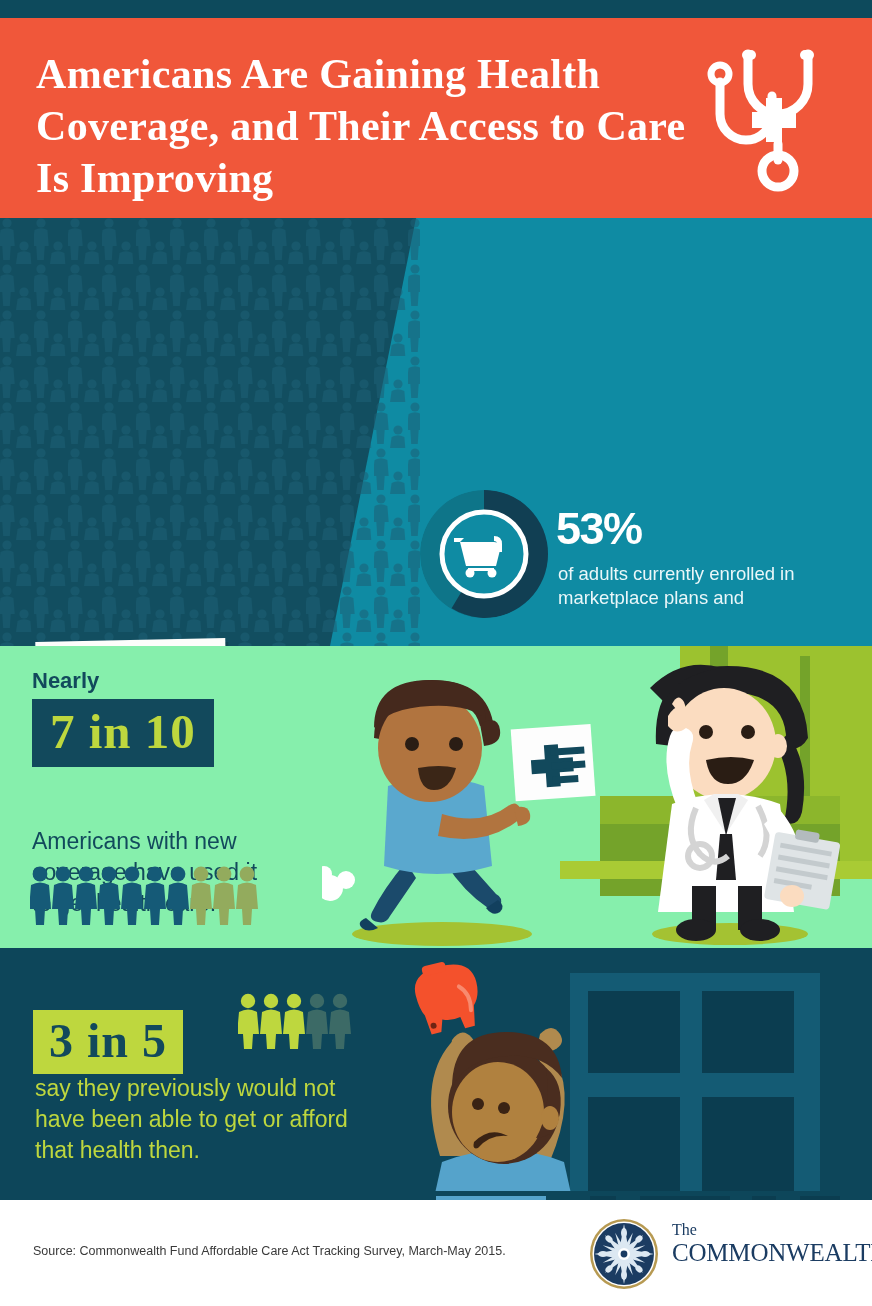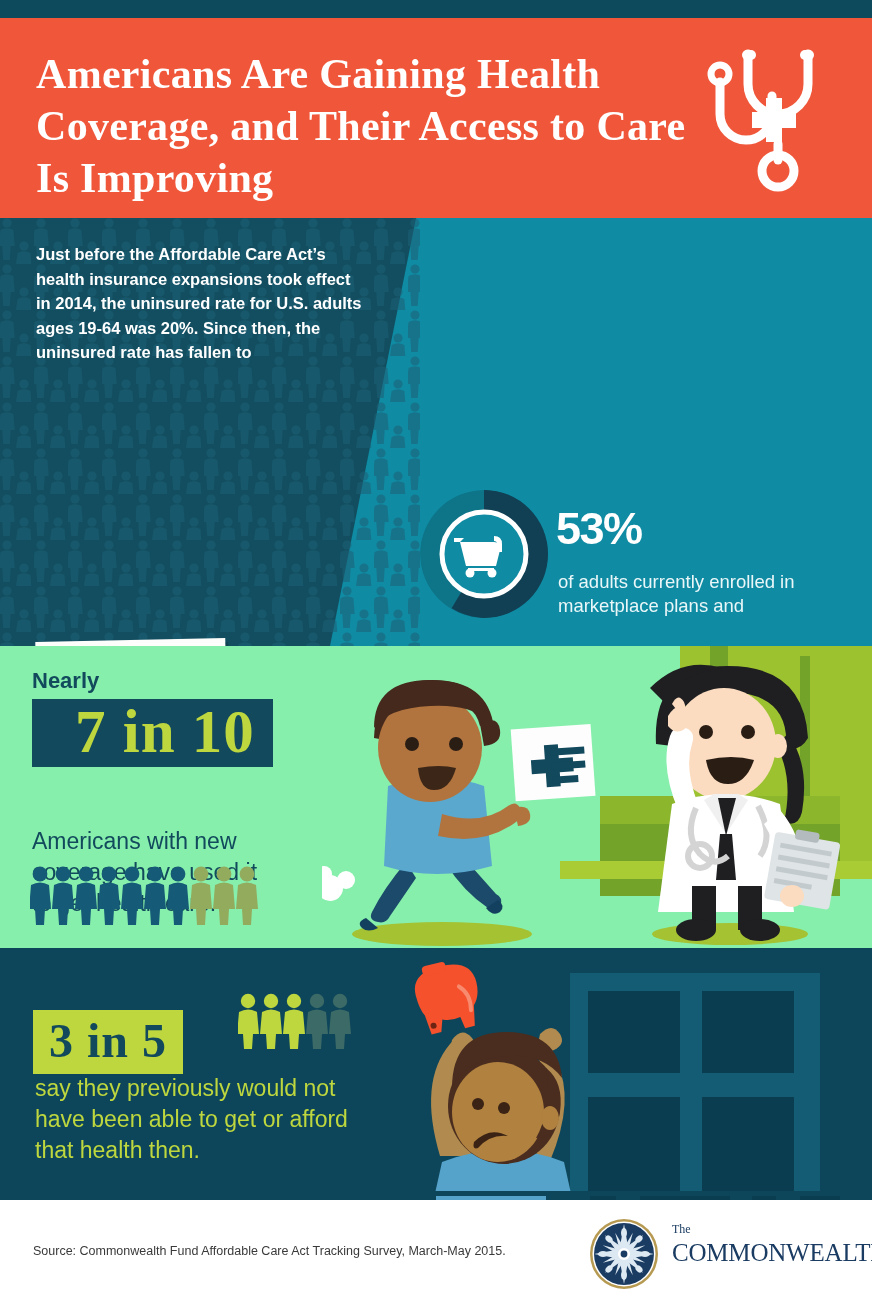--- a/index.html
+++ b/index.html
@@ -36,29 +36,29 @@
   #sign-13-text{position:absolute;left:0;top:0;width:190px;height:72px;
     display:flex;align-items:center;justify-content:center;
     color:#12495c;font-size:54px;font-weight:bold;letter-spacing:-1px;}
 
   
   .donut{position:absolute;border-radius:50%;}
   #donut-cart{left:420px;top:272px;width:128px;height:128px;}
 
   #stat53-num{position:absolute;left:556px;top:278px;color:#fff;font-size:45px;
     font-weight:bold;letter-spacing:-1.5px;line-height:66px;}
-  #stat53-sub{position:absolute;left:558px;top:352px;width:300px;color:#eaf7f9;
+  #stat53-sub{position:absolute;left:558px;top:344px;width:300px;color:#eaf7f9;
     font-size:18.5px;line-height:24px;}
 
   
   #green{left:0;top:646px;width:872px;height:302px;background:#86efac;overflow:hidden;}
   #green-label{position:absolute;left:32px;top:22px;color:#12495c;font-size:22px;font-weight:bold;}
   #box-7in10{position:absolute;left:32px;top:53px;padding:7px 18px 9px;background:#12495c;}
   #box-7in10-text{color:#bed73e;font-family:"Liberation Serif",serif;font-weight:bold;
-    font-size:61px;line-height:52px;letter-spacing:1px;margin-left:25px;}
+    font-size:49px;line-height:52px;letter-spacing:1px;}
   #green-copy{position:absolute;left:32px;top:180px;width:250px;color:#12495c;
     font-size:23px;line-height:31px;}
   #people-7in10{position:absolute;left:30px;top:866px;}
 
   
   #navy{left:0;top:948px;width:872px;height:243px;background:#0d465a;overflow:hidden;padding-left:48px;}
   #box-3in5{position:absolute;left:33px;top:62px;padding:5px 16px 7px;background:#bed73e;}
   #box-3in5-text{color:#12495c;font-family:"Liberation Serif",serif;font-weight:bold;
     font-size:48px;line-height:52px;letter-spacing:1px;}
   #people-3in5{position:absolute;left:238px;top:993px;}
@@ -67,21 +67,21 @@
 
   
   #stripe-band{left:0;top:1191px;width:872px;height:9px;background:#0d465a;}
 
   
   #footer{left:0;top:1200px;width:872px;height:106px;background:#ffffff;}
   #source-text{position:absolute;left:33px;top:44px;color:#3a3a3a;font-size:12.5px;}
   #logo-seal{position:absolute;left:588px;top:18px;width:72px;height:72px;}
   #logo-wordmark{position:absolute;left:672px;top:20px;width:190px;
     font-family:"Liberation Serif",serif;color:#1b3c62;}
-  #logo-the{font-size:12px;line-height:19px;}
+  #logo-the{font-size:16px;line-height:19px;}
   #logo-cw{font-size:25px;line-height:27px;letter-spacing:-.2px;}
   #logo-fund{font-size:25px;line-height:27px;letter-spacing:-.2px;}
 </style>
 </head>
 <body>
 
 <div id="page">
 
   <div class="abs" id="top-strip"></div>
 
@@ -112,21 +112,20 @@
           <path d="M0.6 12 q6.4 -3.4 12.8 0 l1.3 16 h-4 l-.9 14 h-6.6 l-.9 -14 h-4 z" fill="#1d6176"></path>
         </g>
         <pattern id="ppat" width="34" height="46" patternUnits="userSpaceOnUse">
           <use href="#pp" x="0" y="0"></use>
           <use href="#pp" x="17" y="23"></use>
         </pattern>
       </defs>
       <rect x="0" y="0" width="420" height="428" fill="url(#ppat)"></rect>
     </svg>
 
-    <div id="teal-copy">Just before the Affordable Care Act’s health insurance expansions took effect in 2014, the uninsured rate for U.S. adults ages 19-64 was 20%. Since then, the uninsured rate has fallen to</div>
 
     <div id="girl-group">
       <svg viewBox="0 0 260 230" width="260" height="230">
 
         <path d="M70 196 q60 -30 120 0 l6 34 h-132 z" fill="#1b7f93"></path>
         <path d="M118 192 l12 16 l12 -16 l-6 -6 h-12 z" fill="#fff"></path>
 
         <ellipse cx="130" cy="150" rx="56" ry="58" fill="#5a3a2b"></ellipse>
 
         <path d="M86 140 q-22 16 -16 48 q4 16 16 14 q10 -4 6 -20 q-4 -22 8 -34 z" fill="#5a3a2b"></path>

